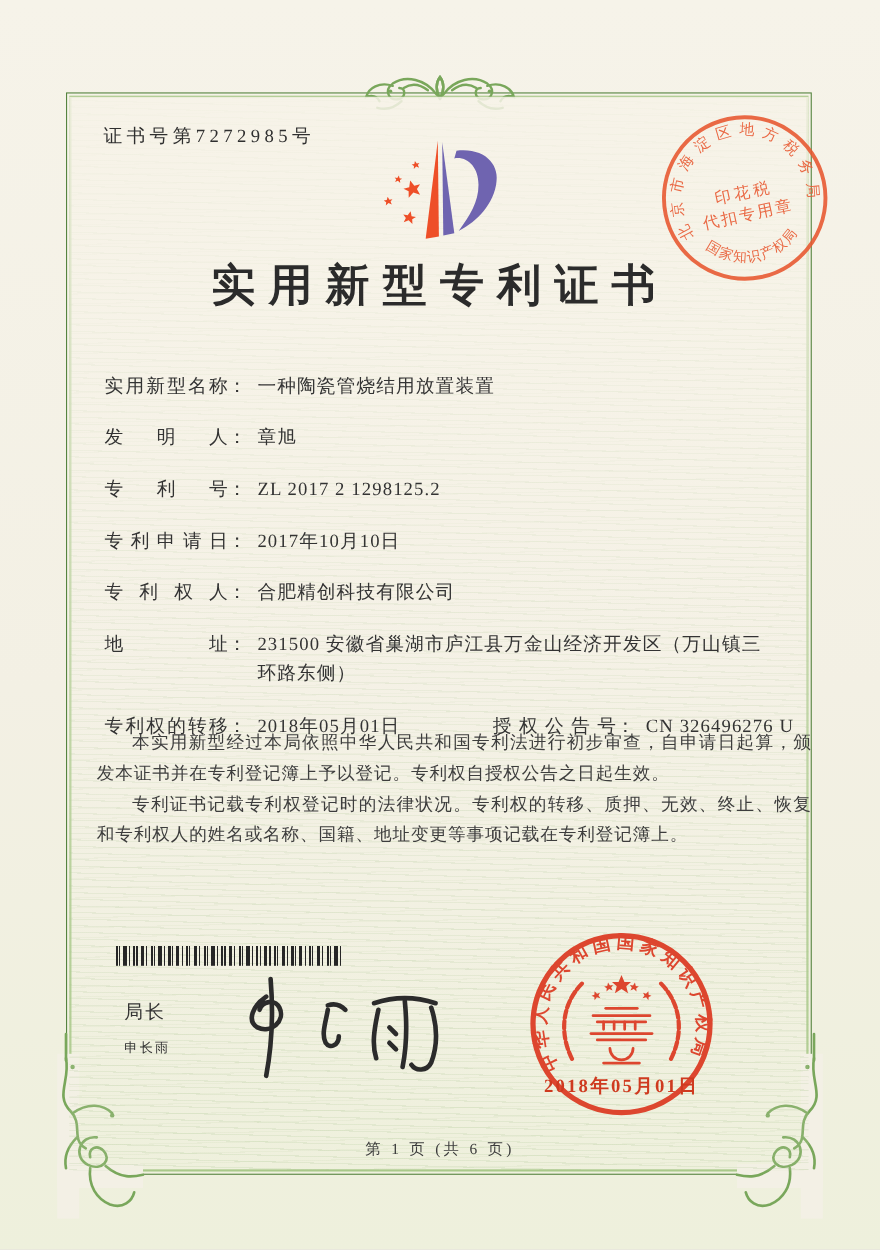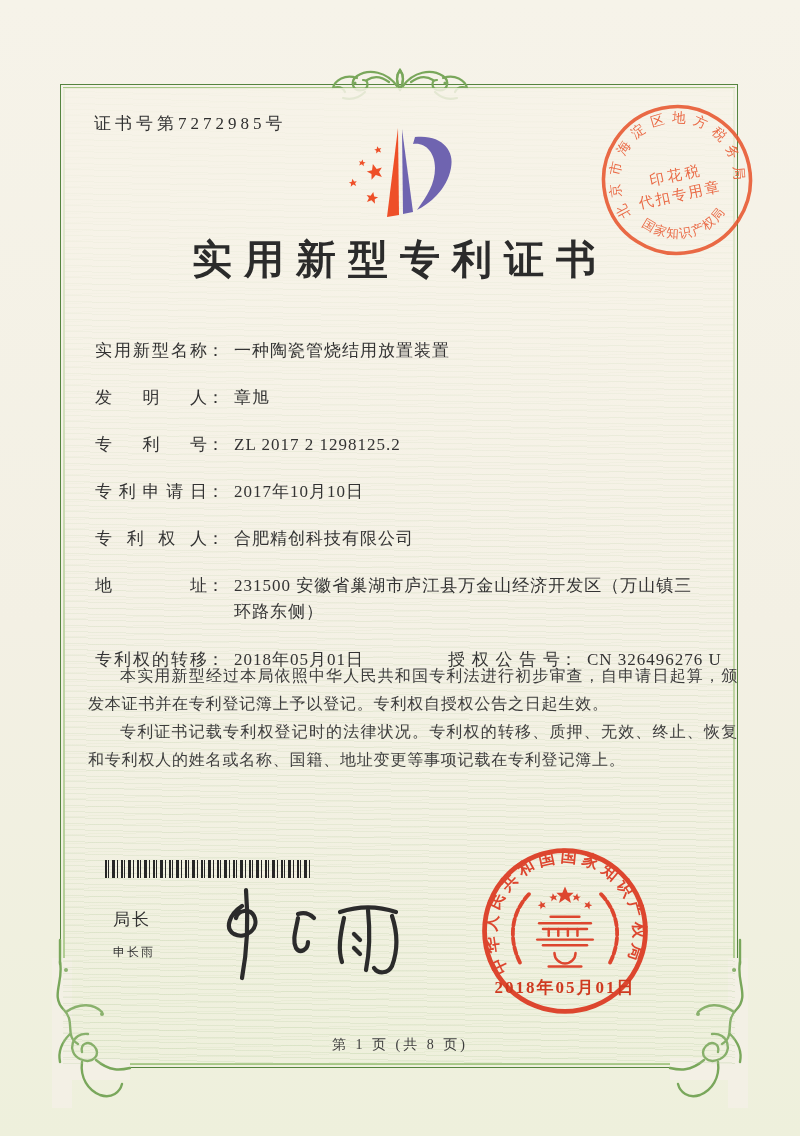--- a/index.html
+++ b/index.html
@@ -236,15 +236,15 @@
         <path d="M84,118 a11,11 0 0 0 22,0"></path>
         <path d="M48,128 C36,104 38,76 58,56" stroke-width="4" stroke-dasharray="7,3"></path>
         <path d="M142,128 C154,104 152,76 132,56" stroke-width="4" stroke-dasharray="7,3"></path>
         <path d="M78,132 h34"></path>
       </g>
     </g>
   </svg>
 
   <div class="seal-date">2018年05月01日</div>
 
-  <div class="footer">第 1 页 (共 8 页)</div>
+  <div class="footer">第 1 页 (共 6 页)</div>
 
 </div>
 
 </body></html>

